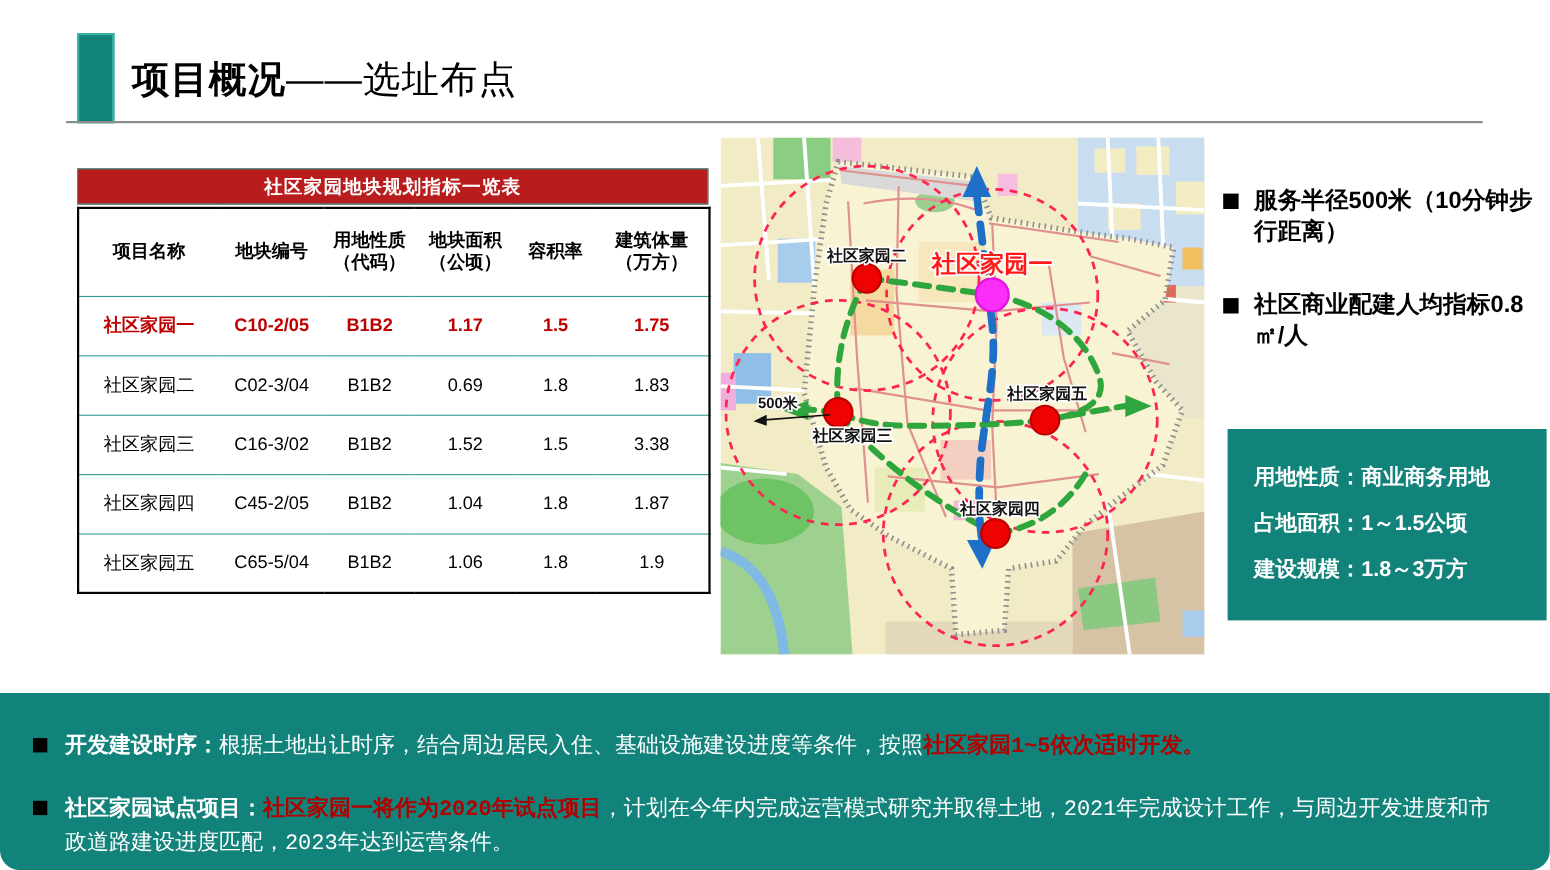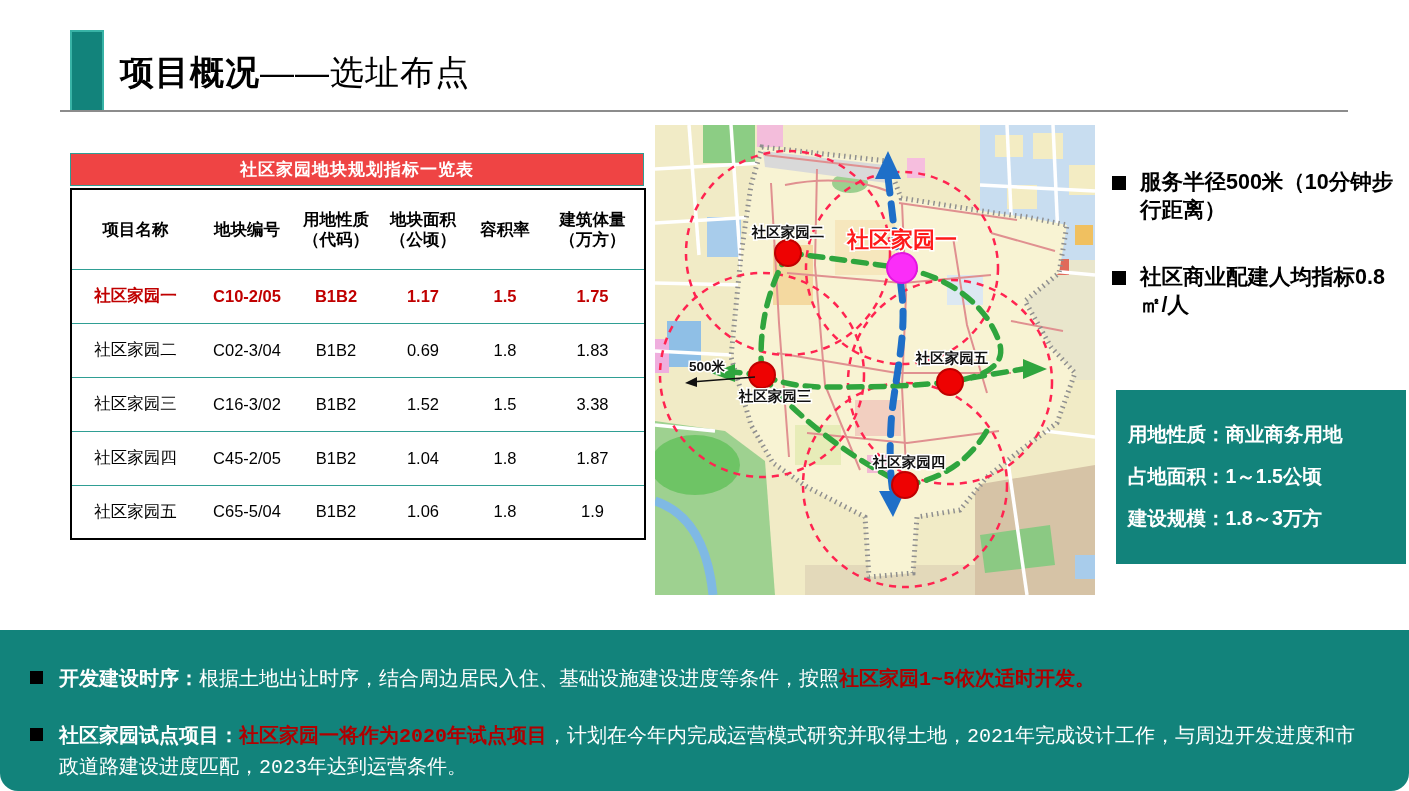--- a/index.html
+++ b/index.html
@@ -12,21 +12,21 @@
   .accent-bar { position:absolute; left:70px; top:30px; width:34px; height:82px;
     background:#12837B; border:2px solid #38b3a6; }
   .page-title { position:absolute; left:120px; top:50px; font-size:34px; color:#000;
     white-space:nowrap; letter-spacing:1px; }
   .page-title .t-bold { font-weight:700; }
   .page-title .t-rest { font-weight:400; }
   .title-rule { position:absolute; left:60px; top:110px; width:1288px; height:2px; background:#8c8c8c; }
 
   
   .table-panel { position:absolute; left:70px; top:153px; width:574px; }
-  .table-title { height:33px; background:#ef4444; color:#fff; font-size:17px; font-weight:700;
+  .table-title { height:33px; background:#b91c1c; color:#fff; font-size:17px; font-weight:700;
     display:flex; align-items:center; justify-content:center; letter-spacing:1px;
     border:1px solid #2f9e94; }
   table.indicators { width:100%; border-collapse:collapse; margin-top:2px;
     border:2px solid #000000; table-layout:fixed; }
   table.indicators th, table.indicators td { text-align:center; vertical-align:middle;
     font-size:16.5px; color:#000; border-top:1.5px solid #2f9e94; padding:0 2px; }
   table.indicators thead th { height:80px; font-weight:700; white-space:pre-line; line-height:1.25; border-top:none; }
   table.indicators tbody td { height:54px; font-weight:400; }
   table.indicators tr.hl td { color:#C00000; font-weight:700; }
   .cw-name{width:128px}.cw-code{width:96px}.cw-use{width:82px}.cw-area{width:92px}.cw-far{width:72px}.cw-vol{width:104px}
@@ -36,21 +36,21 @@
 
   
   .notes { position:absolute; left:1112px; top:168px; width:298px; }
   .note-item { display:flex; margin-bottom:38px; }
   .sq-bullet { width:14px; height:14px; background:#000; margin:8px 14px 0 0; flex:0 0 14px; }
   .note-text { font-size:21.5px; font-weight:700; color:#000; line-height:1.32; }
 
   
   .info-box { position:absolute; left:1116px; top:390px; width:290px; height:174px;
     background:#12837B; display:flex; flex-direction:column; justify-content:center;
-    padding-left:12px; }
+    padding-left:24px; }
   .info-line { color:#fff; font-size:19.5px; font-weight:700; line-height:2.15; white-space:nowrap; }
 
   
   .footer-bar { position:absolute; left:0; top:630px; width:1409px; height:161px;
     background:#12837B; padding:34px 34px 0 30px;font-family:Liberation Mono, monospace; }
   .f-item { display:flex; margin-bottom:26px; }
   .f-bullet { width:13px; height:13px; background:#000; margin:7px 16px 0 0; flex:0 0 13px; }
   .f-text { font-size:20px; color:#fff; line-height:1.55; }
   .f-lead { font-weight:700; color:#fff; }
   .f-body { font-weight:400; color:#fff; }

